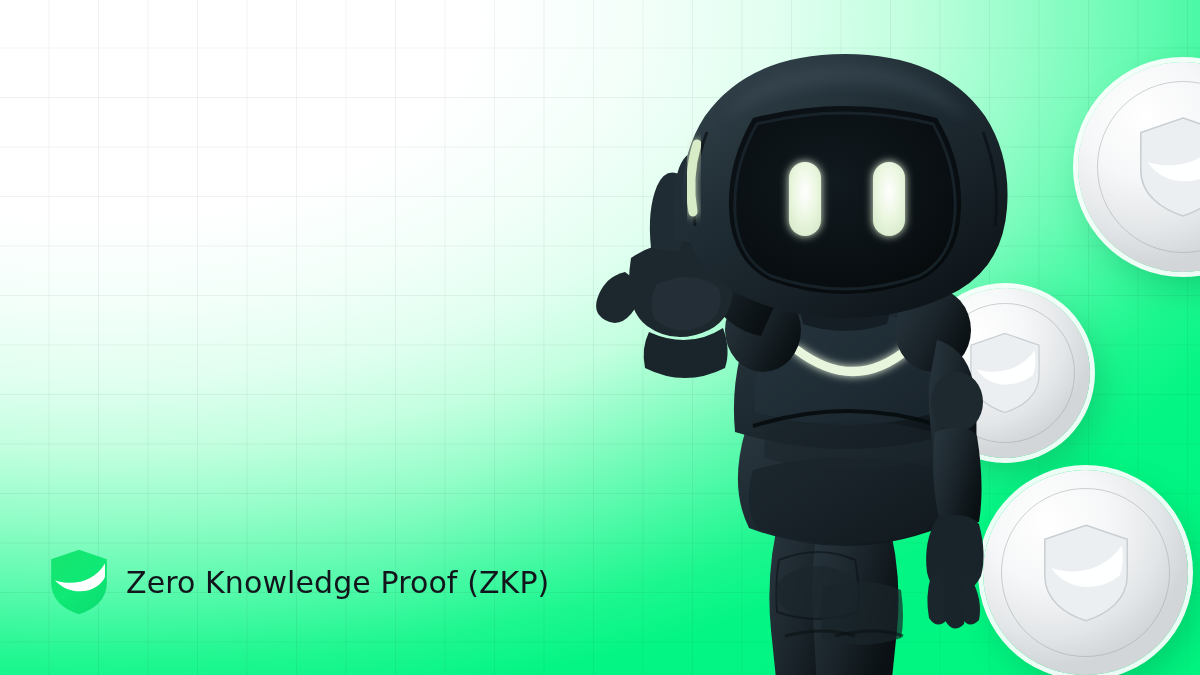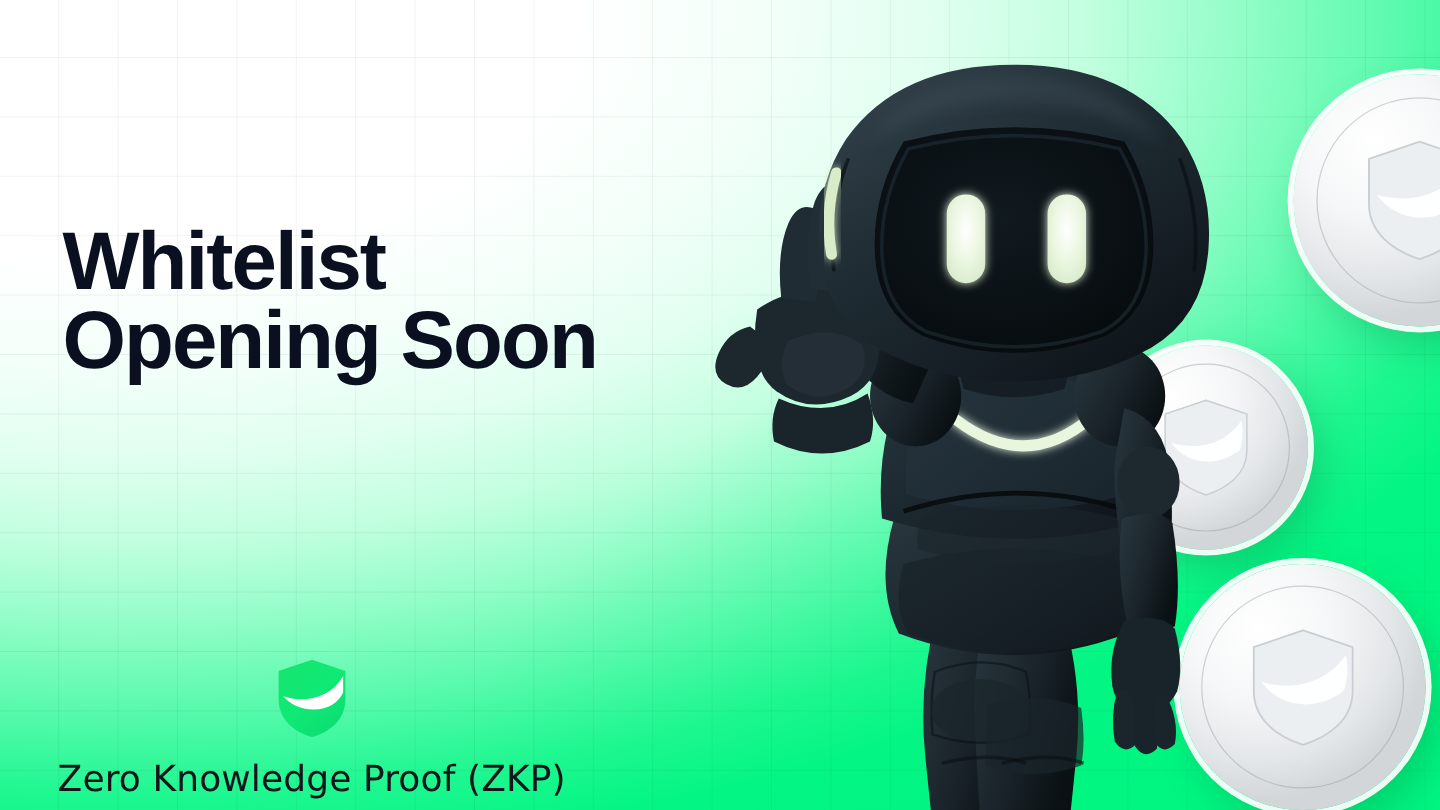--- a/index.html
+++ b/index.html
@@ -125,21 +125,20 @@
 
   
   .logo-lockup {
     position: absolute;
     left: 48px;
     top: 548px;
     display: flex;
     align-items: center;
     gap: 16px;
     z-index: 6;
-    flex-direction: column;
   }
   .logo-mark {
     width: 62px;
     height: 68px;
     flex: 0 0 auto;
     display: block;
   }
   .logo-text {
     font-family: "DejaVu Sans", sans-serif;
     font-size: 30px;
@@ -340,22 +339,20 @@
         <path d="M172 84 q88 -22 176 0 q24 42 22 88 q-2 46 -36 64 q-74 26 -148 0 q-34 -18 -36 -64 q-2 -46 22 -88 z" fill="none" stroke="#1d2a32" stroke-width="3" opacity="0.7"></path>
 
         <g filter="url(#softGlow)">
           <rect x="204" y="122" width="32" height="74" rx="16" fill="url(#eyeG)"></rect>
           <rect x="288" y="122" width="32" height="74" rx="16" fill="url(#eyeG)"></rect>
         </g>
       </g>
     </svg>
   </div>
 
-  <h1 class="headline">Whitelist
-Opening Soon</h1>
 
   <div class="logo-lockup">
     <svg class="logo-mark" viewBox="0 0 100 110">
       <defs>
         <linearGradient id="shieldG" x1="0" y1="0" x2="0.8" y2="1">
           <stop offset="0%" stop-color="#17E46E"></stop>
           <stop offset="55%" stop-color="#0FE975"></stop>
           <stop offset="100%" stop-color="#0BDD72"></stop>
         </linearGradient>
       </defs>

